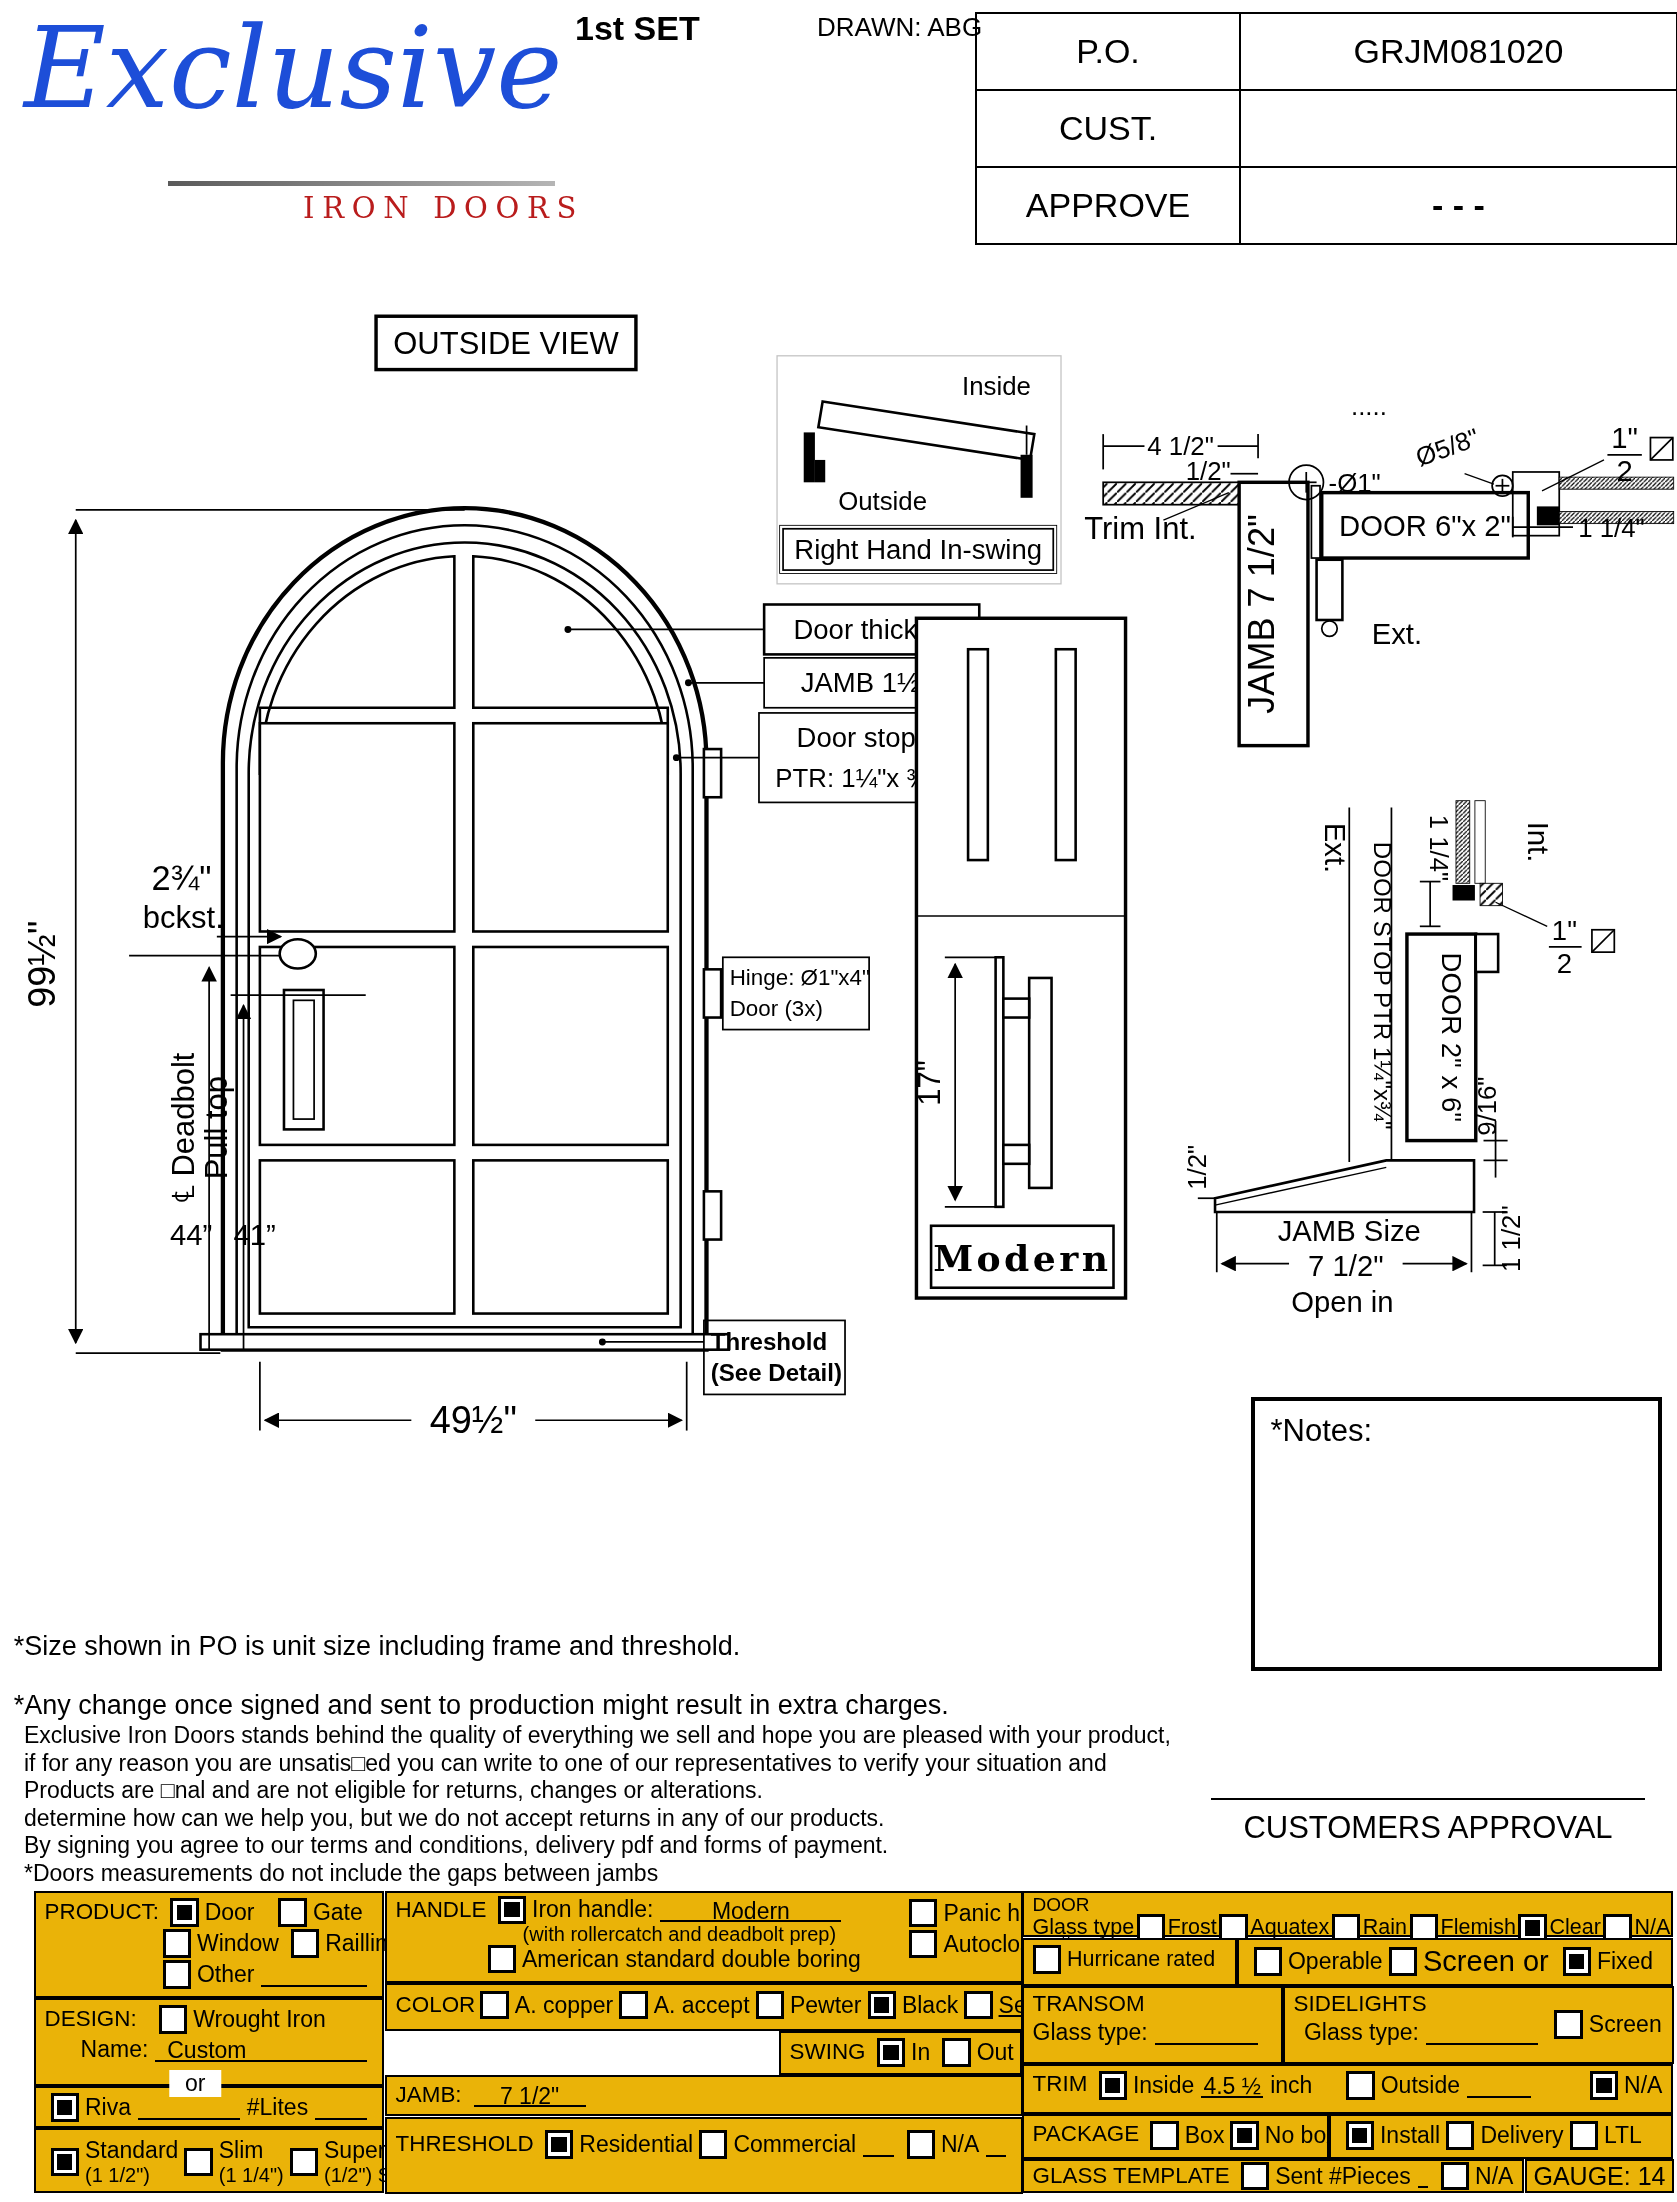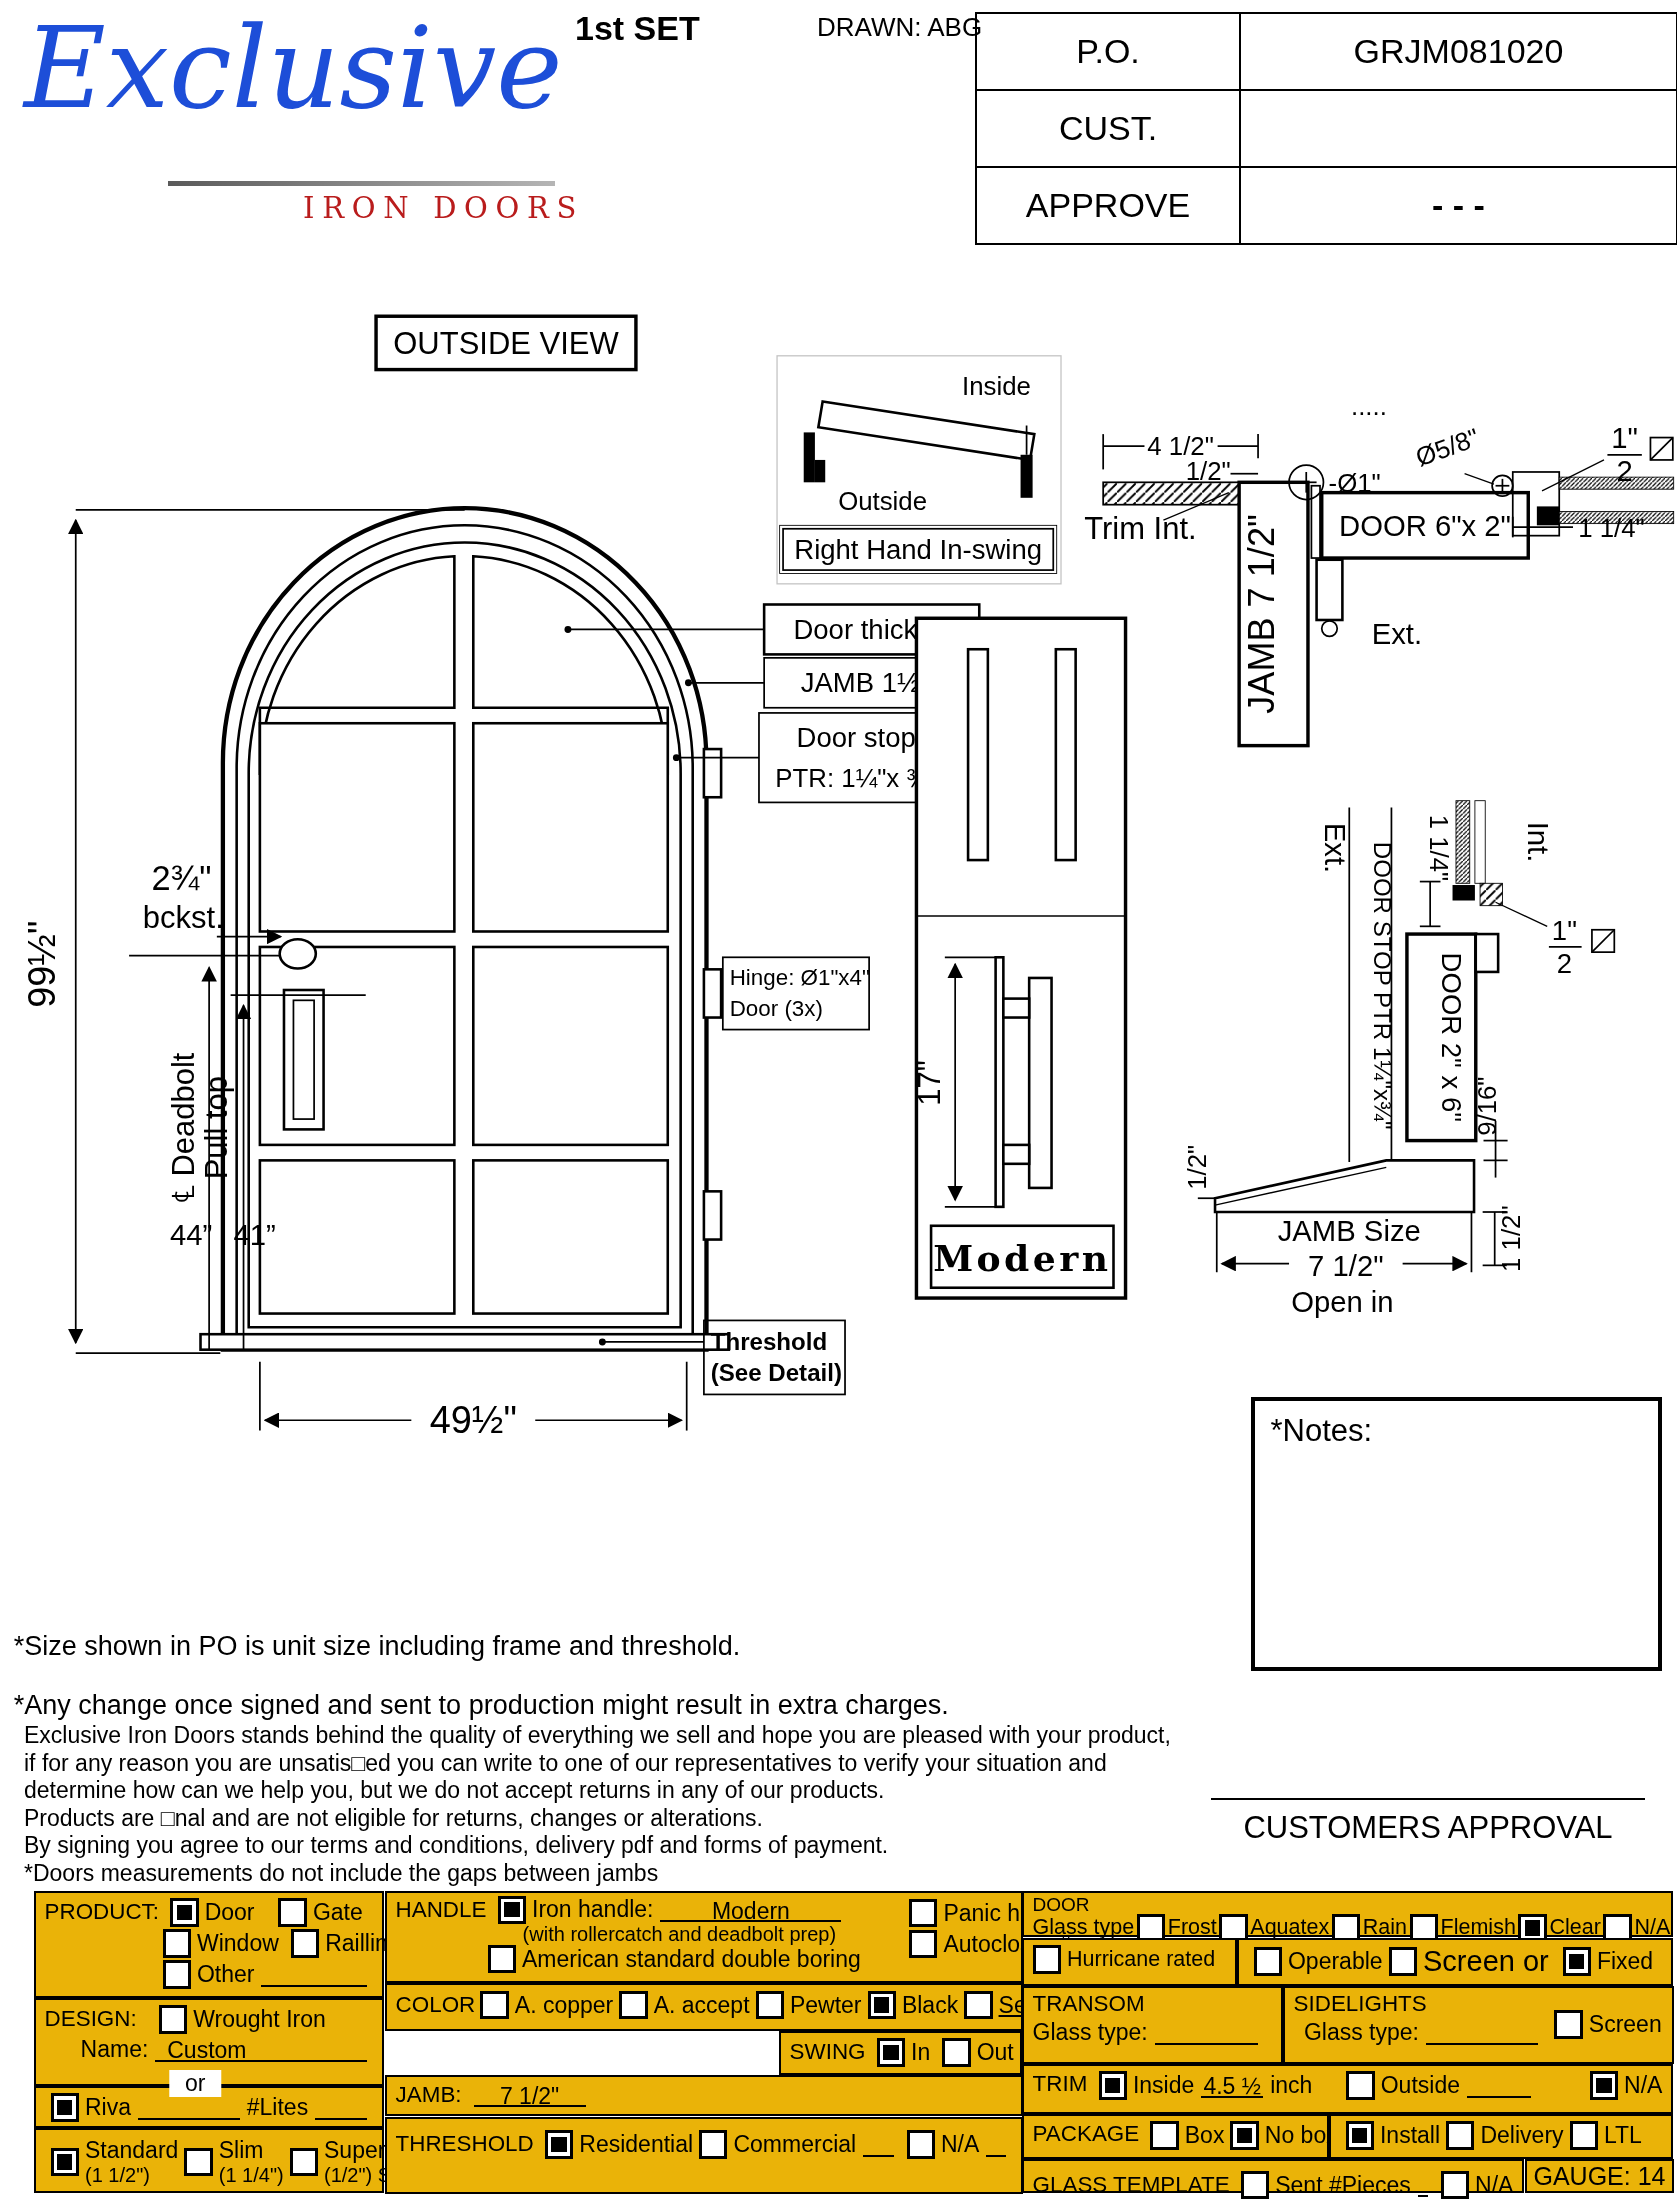--- a/index.html
+++ b/index.html
@@ -298,22 +298,22 @@
 
   <div class="abs notes">
     <span>*Notes:</span>
   </div>
 
   <div class="abs disc1">*Size shown in PO is unit size including frame and threshold.</div>
   <div class="abs disc2">*Any change once signed and sent to production might result in extra charges.</div>
   <div class="abs discbody">
     <div>Exclusive Iron Doors stands behind the quality of everything we sell and hope you are pleased with your product,</div>
     <div>if for any reason you are unsatis□ed you can write to one of our representatives to verify your situation and</div>
+    <div>Products are □nal and are not eligible for returns, changes or alterations.</div>
     <div>determine how can we help you, but we do not accept returns in any of our products.</div>
-    <div>Products are □nal and are not eligible for returns, changes or alterations.</div>
     <div>By signing you agree to our terms and conditions, delivery pdf and forms of payment.</div>
     <div>*Doors measurements do not include the gaps between jambs</div>
   </div>
   <div class="abs appr-line"></div>
   <div class="abs appr-text">CUSTOMERS APPROVAL</div>
 
   <div class="cell" style="left:34px;top:1891px;width:350px;height:107px">
     <div class="row">
         <span class="ttl">PRODUCT:</span>
       <span class="cb on"></span>
@@ -525,21 +525,21 @@
       <span class="cb on"></span>
         <span>Install</span>
       <span class="cb"></span>
         <span>Delivery</span>
       <span class="cb"></span>
         <span>LTL</span>
     </div>
   </div>
 
   <div class="cell" style="left:1022px;top:2159px;width:502px;height:34px;padding:0.9px 8.6px">
-    <div class="row" style="margin:9px 0">
+    <div class="row" style="margin:0 0">
       <span class="ttl">GLASS TEMPLATE</span>
       <span class="cb"></span>
         <span>Sent #Pieces</span>
       <span class="blank" style="width:77px"></span>
       <span class="cb"></span>
         <span>N/A</span>
     </div>
   </div>
   <div class="cell" style="left:1525px;top:2159px;width:149px;height:34px;display:flex;align-items:center;justify-content:center;font-size:25px;padding:0">
     <span>GAUGE: 14</span>

